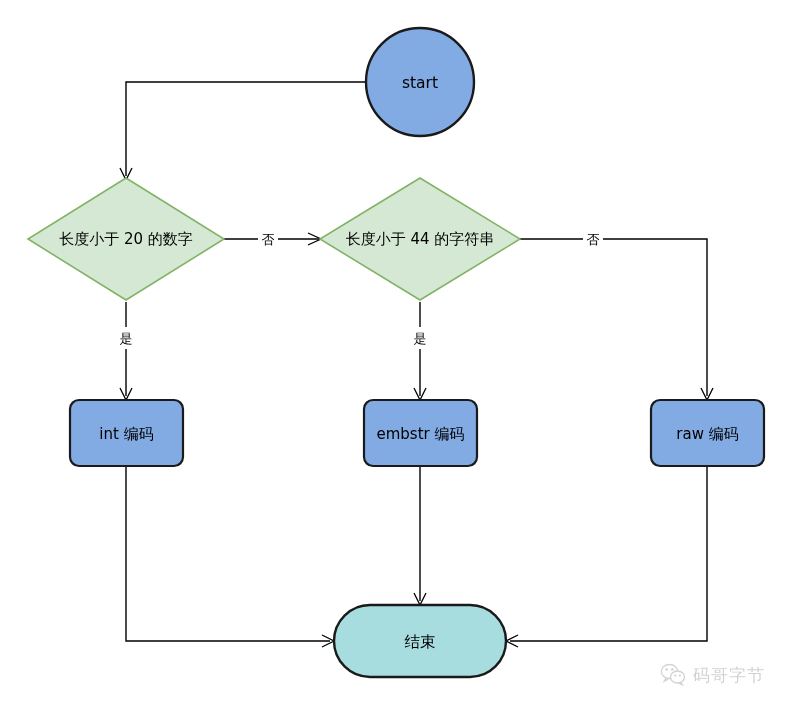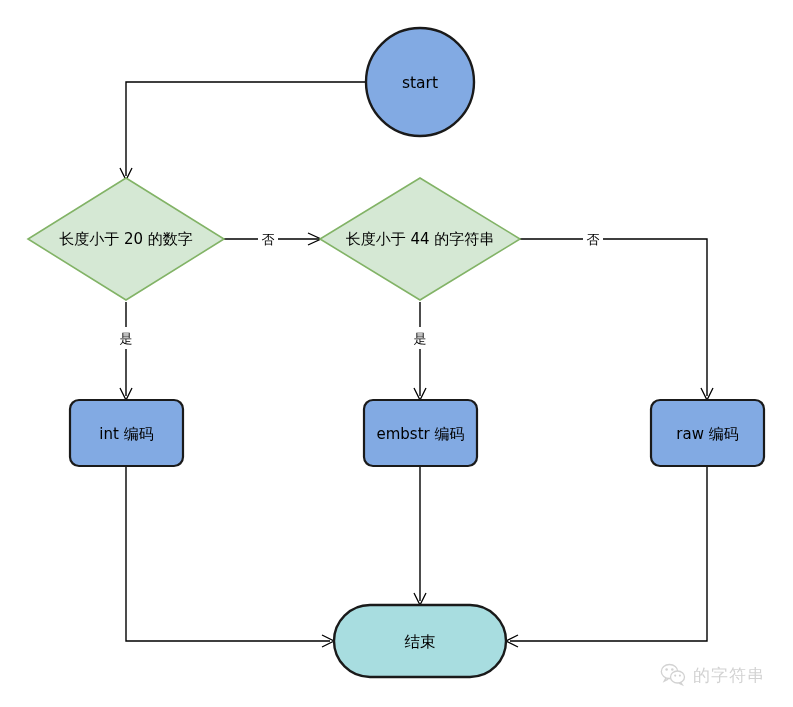--- a/index.html
+++ b/index.html
@@ -171,16 +171,16 @@
     <svg width="26" height="24" viewBox="0 0 26 24">
       <ellipse cx="9.5" cy="8.5" rx="8.2" ry="7" fill="none" stroke="#8a8a8a" stroke-width="1.3"></ellipse>
       <path d="M 6 14.8 L 4.2 18.2 L 8.2 16.1" fill="none" stroke="#8a8a8a" stroke-width="1.3"></path>
       <circle cx="6.6" cy="6.6" r="1.25" fill="#8a8a8a"></circle>
       <circle cx="12.3" cy="6.6" r="1.25" fill="#8a8a8a"></circle>
       <ellipse cx="17.5" cy="14" rx="7" ry="6" fill="#ffffff" stroke="#8a8a8a" stroke-width="1.3"></ellipse>
       <path d="M 20.6 19 L 22.3 21.8 L 18.8 20.1" fill="none" stroke="#8a8a8a" stroke-width="1.3"></path>
       <circle cx="15.2" cy="12.6" r="1.05" fill="#8a8a8a"></circle>
       <circle cx="19.9" cy="12.6" r="1.05" fill="#8a8a8a"></circle>
     </svg>
-    <span class="watermark-text">的字符串</span>
+    <span class="watermark-text">码哥字节</span>
   </div>
 
 </div>
 
 </body></html>

